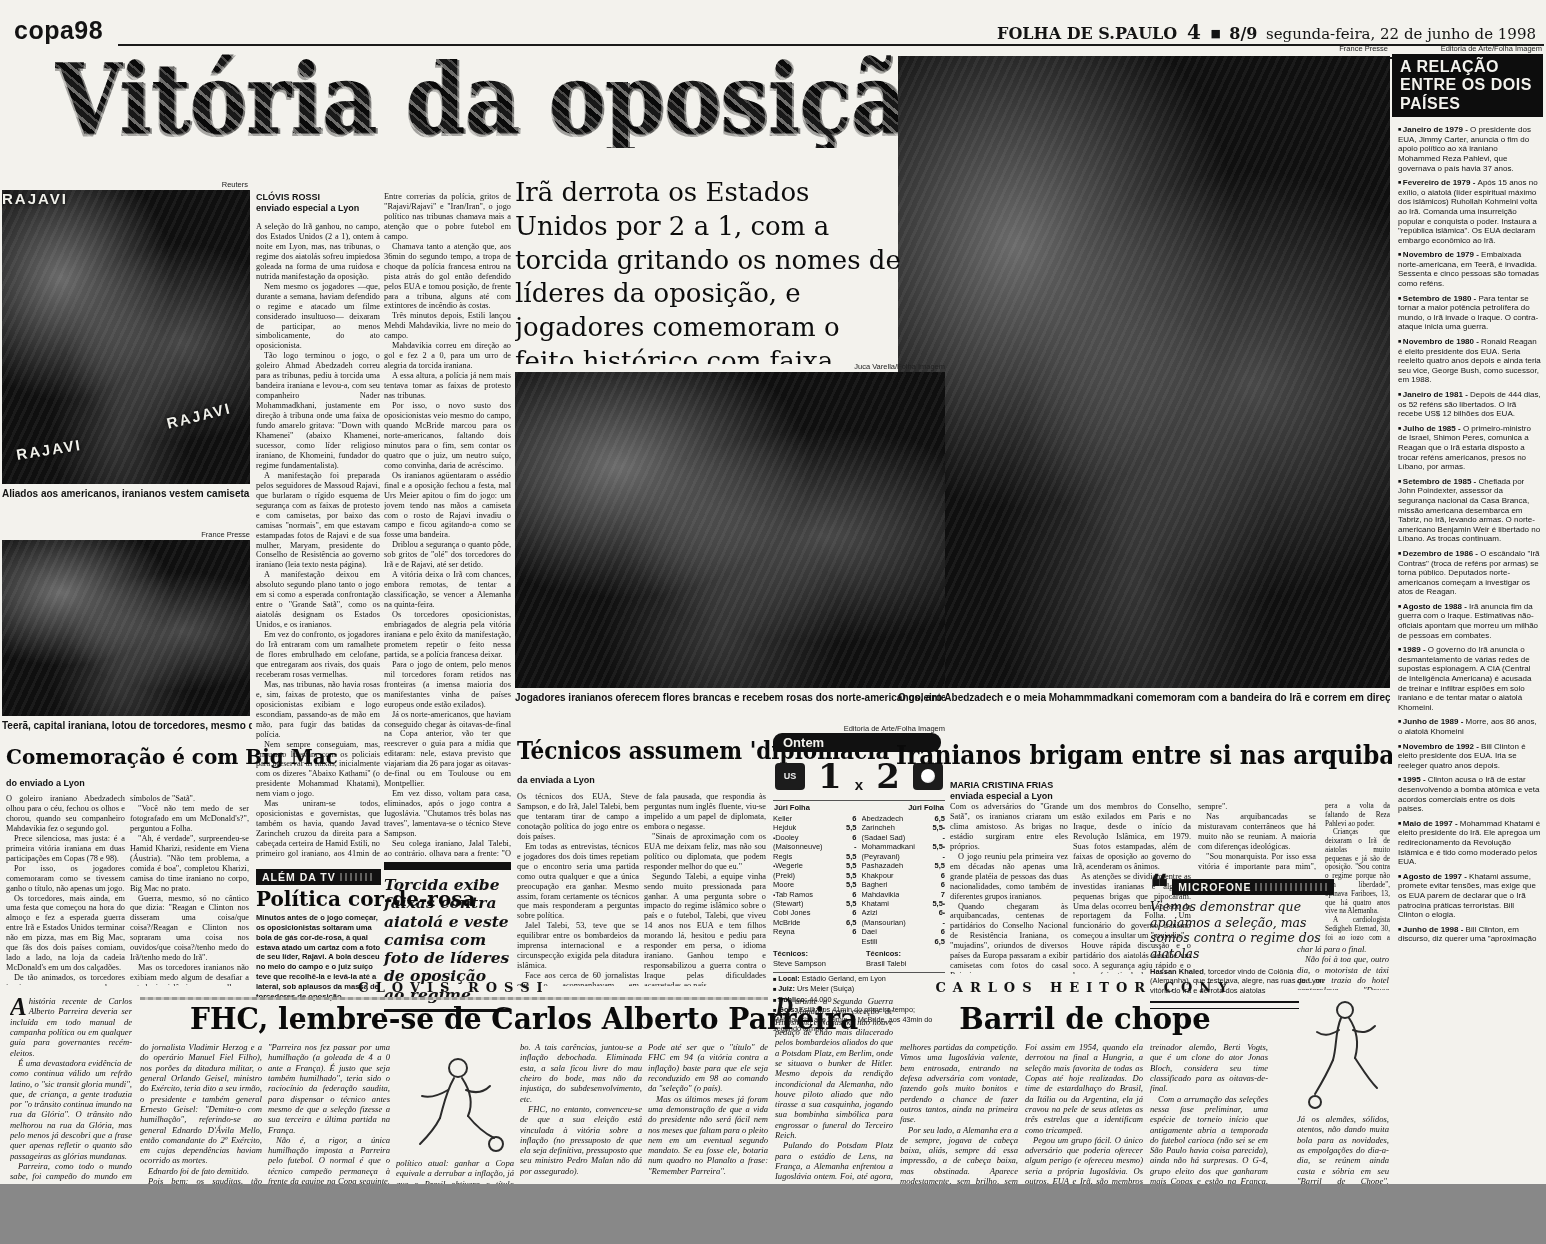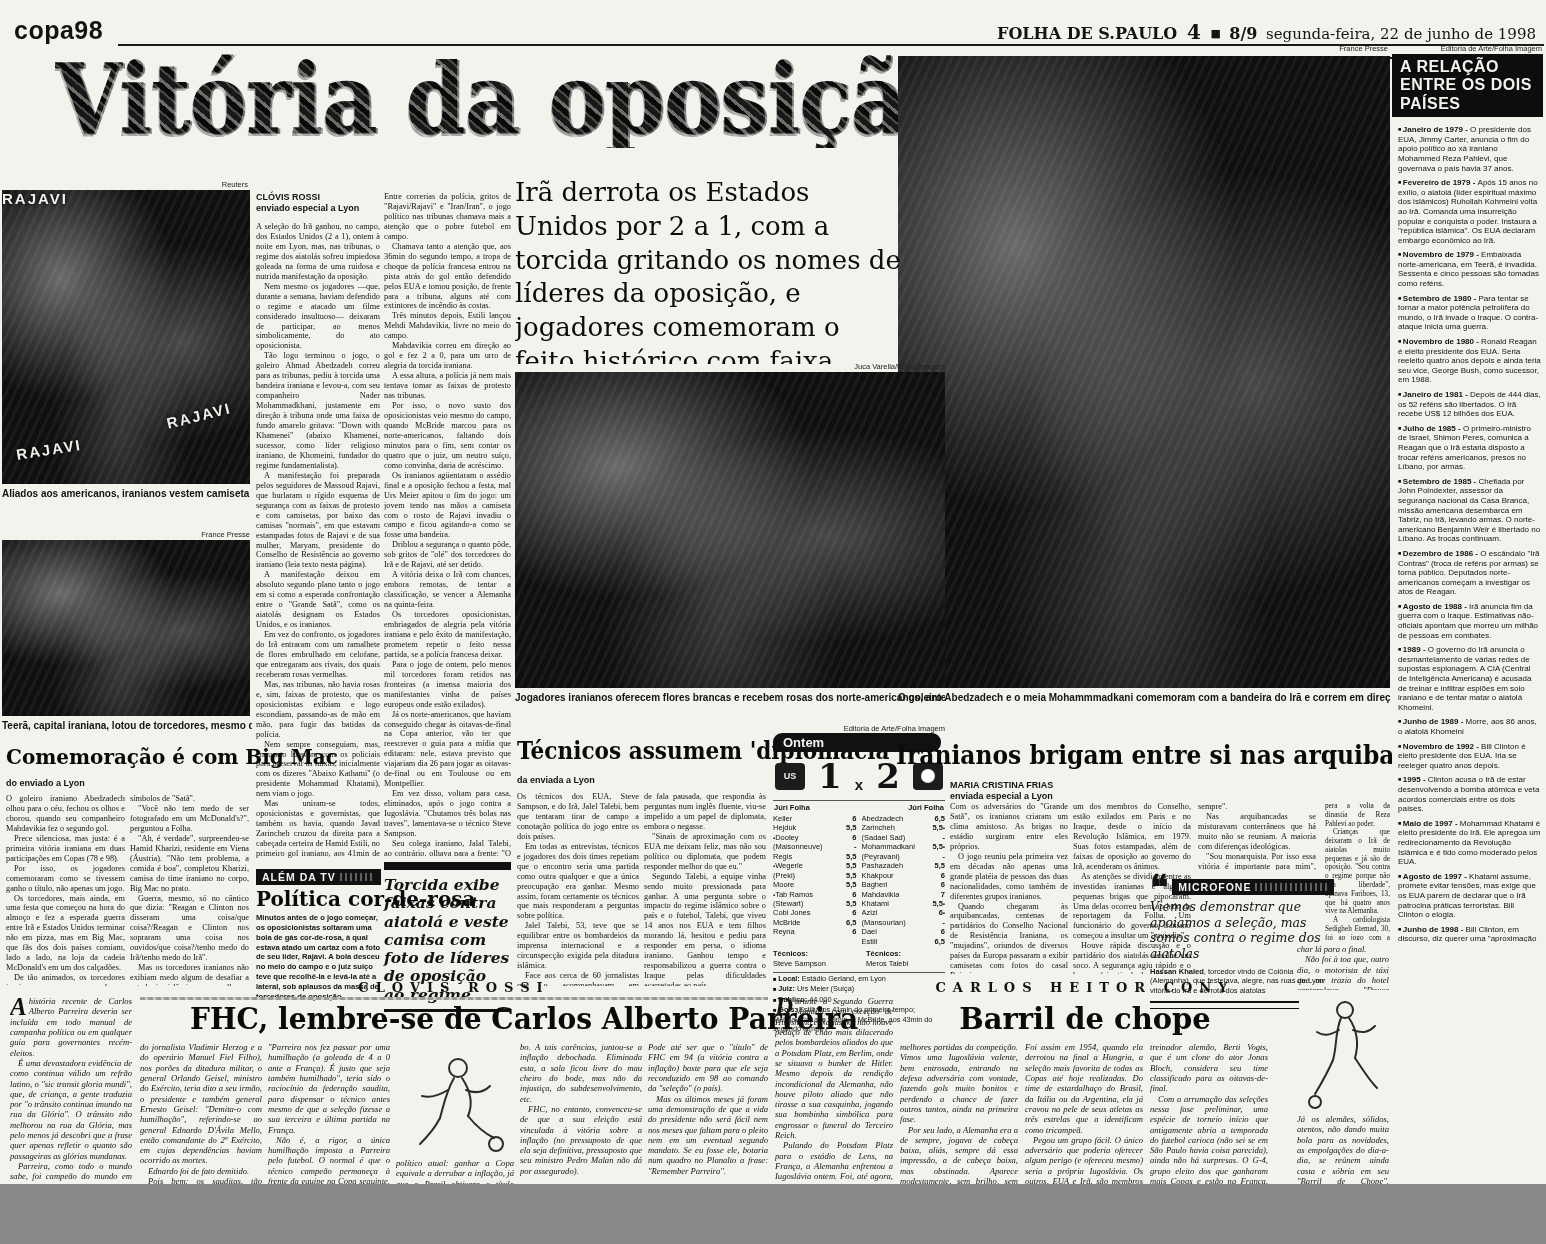--- a/index.html
+++ b/index.html
@@ -357,21 +357,21 @@
         </div>
         </div>
     </div>
     <div style="display:flex;gap:14px;margin-top:3px;">
       <div class="coach" style="flex:1;">
         <b>Técnicos:</b>
         <span>Steve Sampson</span>
       </div>
       <div class="coach" style="flex:1;">
         <b>Técnicos:</b>
-        <span>Meros Talebi</span>
+        <span>Brasil Talebi</span>
       </div>
     </div>
     <div style="border-top:1px solid #555;margin-top:3px;">
 
     <div class="srow"><b>Local:</b> <span>Estádio Gerland, em Lyon</span></div>
         <div class="srow"><b>Juiz:</b> <span>Urs Meier (Suíça)</span></div>
         <div class="srow"><b>Público:</b> <span>44.000</span></div>
         <div class="srow"><b>Gols:</b> <span>Estili, aos 41min do primeiro tempo; Mahdavikia, aos 29min, e McBride, aos 43min do segundo tempo</span></div>
       </div>
   </div>
@@ -394,21 +394,21 @@
       <p>Houve rápida discussão e o partidário dos aiatolás deu-lhe um soco. A segurança agiu rápido e o homem foi retirado do estádio.</p>
     </div>
   <div class="abs col" style="left:1198px;top:802px;width:118px;height:68px;">
 
   <p>sempre".</p>
       <p>Nas arquibancadas se misturavam conterrâneos que há muito não se reuniam. A maioria com diferenças ideológicas.</p>
       <p>"Sou monarquista. Por isso essa vitória é importante para mim", disse o comerciante Behrad Ghazizadeh, 50, que mora em Paris e es-</p>
     </div>
   <div class="abs col tiny" style="left:1325px;top:802px;width:65px;height:138px;">
 
-  <p>pera a volta da dinastia de Reza Pahlevi ao poder.</p>
+  <p>pera a volta da faltando de Reza Pahlevi ao poder.</p>
       <p>Crianças que deixaram o Irã de aiatolas muito pequenas e já são de oposição. "Sou contra o regime porque não tem liberdade", opinava Fariboes, 13, que há quatro anos vive na Alemanha.</p>
       <p>A cardiologista Sedigheh Etemad, 30, foi ao jogo com a cabeça coberta e uma capa, cujo uso é imposto pelo regime iraniano às mulheres. Apesar do calor e de viver na França há um ano, não dispensa toda a indumentária.</p>
     </div>
 
   <div class="abs" style="left:1150px;top:872px;width:184px;">
     <div style="display:flex;align-items:flex-end;gap:4px;">
       <span class="mic-q">❝</span>
       <div class="blackbar" style="flex:1;">
         <span>MICROFONE</span>
         <span class="stripes"></span>

